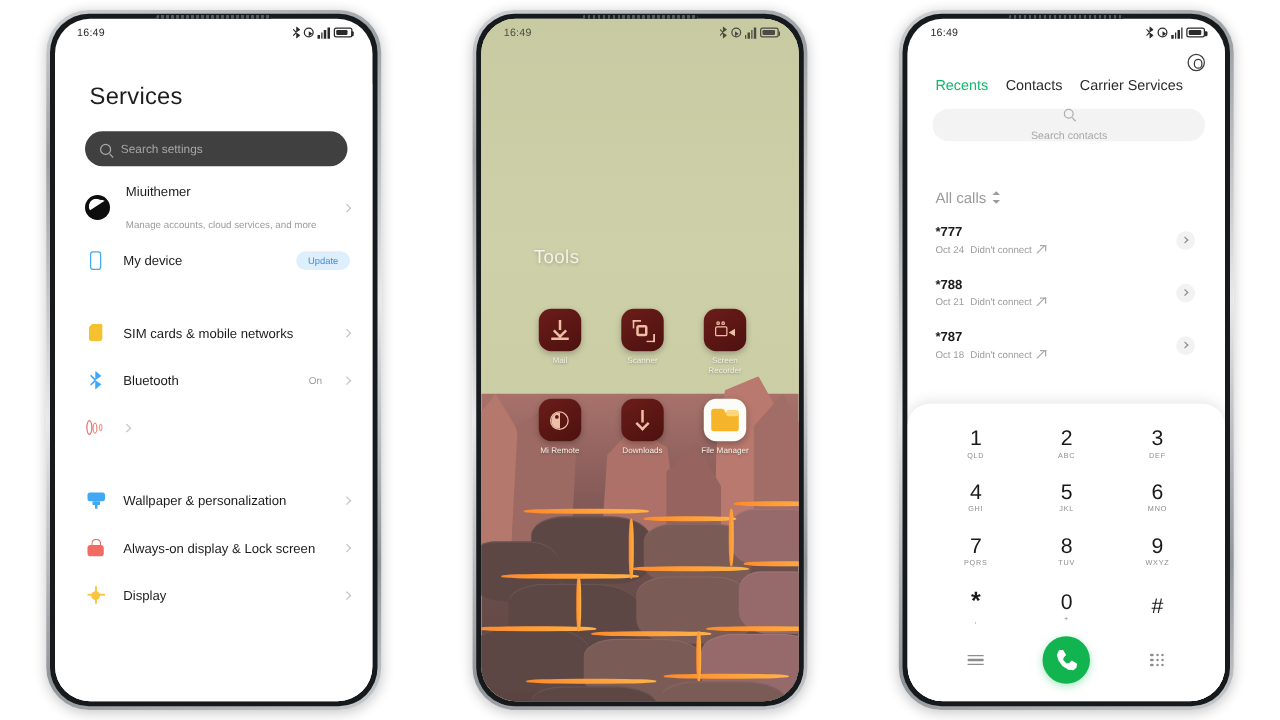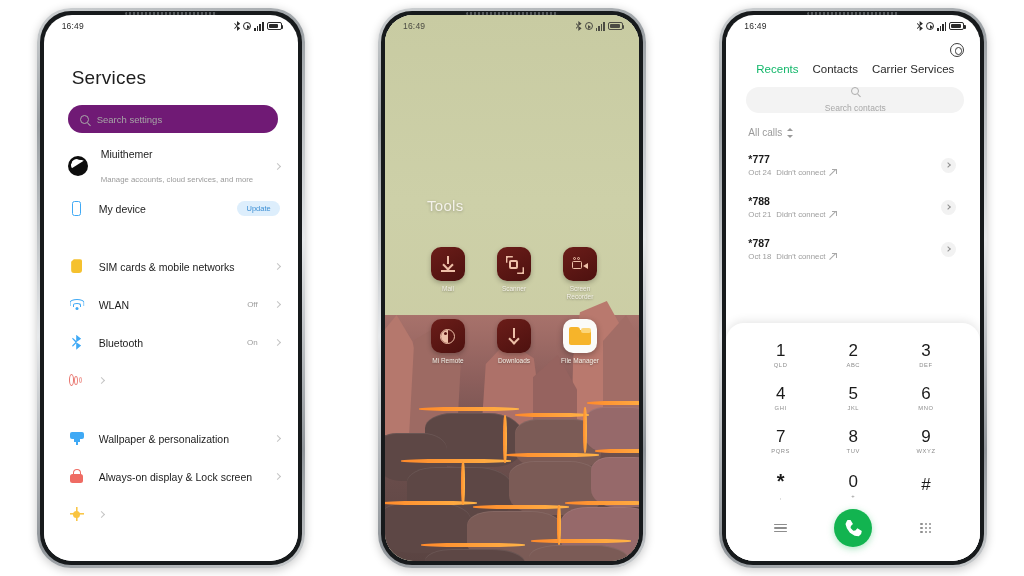--- a/index.html
+++ b/index.html
@@ -70,21 +70,21 @@
   .ico-sig i:nth-child(1){height:3px} .ico-sig i:nth-child(2){height:5px}
   .ico-sig i:nth-child(3){height:7px} .ico-sig i:nth-child(4){height:9px}
   .ico-batt { width: 15px; height: 8px; border: 1.1px solid currentColor; border-radius: 2px; position: relative; padding: 1px; }
   .ico-batt::after { content:""; position:absolute; right:-2.4px; top:2px; width:1.6px; height:3.5px; background: currentColor; border-radius:0 1px 1px 0; }
   .ico-batt i { display:block; height:100%; width:88%; background: currentColor; border-radius:1px; }
 
   
   .settings { padding: 0 0 0 0; height: calc(100% - 22px); background:#fff; }
   .settings h1 { font-size: 19px; font-weight: 400; color: #1d1d1d; margin: 30px 0 0 28px; letter-spacing: .2px; }
   .search-pill {
-    margin: 16px 20px 0 24px; height: 28px; border-radius: 15px; background: #701a75;
+    margin: 16px 20px 0 24px; height: 28px; border-radius: 15px; background: #404040;
     display: flex; align-items: center; gap: 8px; padding: 0 12px;
   }
   .search-pill .mag { width:9px;height:9px;border:1.3px solid #a9a9a9;border-radius:50%;position:relative;flex:0 0 auto }
   .search-pill .mag::after{content:"";position:absolute;right:-3.2px;bottom:-2.4px;width:4px;height:1.3px;background:#a9a9a9;transform:rotate(45deg)}
   .search-pill span { font-size: 9.5px; color: #a6a6a6; }
 
   .rows { margin-top: 10px; }
   .row {
     display: flex; align-items: center; min-height: 38px;
     padding: 5px 18px 5px 24px; gap: 13px;
@@ -187,27 +187,27 @@
   .g-folder i{position:absolute;left:0;top:0;width:11px;height:5px;background:#f6b42a;border-radius:2px 3px 0 0}
   .g-folder s{position:absolute;left:12px;top:1px;width:10px;height:5px;background:#fcd67a;border-radius:2px}
 
   
   .dialer { position:relative; height: calc(100% - 22px); background:#fff; }
   .gear-btn { position:absolute; right:16px; top:6px; width:14px; height:14px; }
   .gear-btn .ring { width:14px;height:14px;border:1.4px solid #3d3d3d;border-radius:50%;position:relative }
   .gear-btn .ring::after{content:"";position:absolute;left:3.2px;top:3.2px;width:5.6px;height:5.6px;border:1.4px solid #3d3d3d;border-radius:50%}
   .tabs { display:flex; gap:14px; padding: 26px 0 0 22px; align-items:baseline; }
   .tab { font-size: 11.5px; color:#2b2b2b; white-space:nowrap; }
-  .tab.active { color:#12b76a;margin-left:8px; }
+  .tab.active { color:#12b76a; }
   .dsearch { margin: 12px 16px 0 20px; height: 26px; border-radius:13px; background:#f3f3f3; display:flex; align-items:center; gap:8px; padding:0 12px;flex-direction:column; }
   .dsearch .mag { width:8px;height:8px;border:1.3px solid #adadad;border-radius:50%;position:relative;flex:0 0 auto }
   .dsearch .mag::after{content:"";position:absolute;right:-3px;bottom:-2.2px;width:4px;height:1.3px;background:#adadad;transform:rotate(45deg)}
   .dsearch span { font-size:8.5px; color:#a8a8a8; }
   .allcalls { display:flex; align-items:center; gap:5px; padding:14px 0 0 22px; }
-  .allcalls span { font-size:10px; color:#9a9a9a; }
+  .allcalls span { font-size:12px; color:#9a9a9a;margin-top:24px; }
   .updown { width:6px; height:10px; position:relative; color:#b0b0b0; }
   .updown::before{content:"";position:absolute;left:0;top:0;width:0;height:0;border-left:3px solid transparent;border-right:3px solid transparent;border-bottom:3.4px solid currentColor}
   .updown::after{content:"";position:absolute;left:0;bottom:0;width:0;height:0;border-left:3px solid transparent;border-right:3px solid transparent;border-top:3.4px solid currentColor}
   .calls { padding: 6px 8px 0 0; }
   .call { display:flex; align-items:center; padding: 9px 16px 9px 22px; gap:8px; }
   .call .ctext { flex:1 1 auto; min-width:0 }
   .call .cnum { font-size:10.5px; font-weight:bold; color:#1b1b1b }
   .call .cmeta { font-size:7.8px; color:#9c9c9c; margin-top:3px; display:flex; align-items:center; gap:5px }
   .arrow-out { width:7px;height:7px;position:relative;color:#a8a8a8;flex:0 0 auto }
   .arrow-out::before{content:"";position:absolute;left:0;bottom:0;width:9px;height:1.2px;background:currentColor;transform:rotate(-45deg);transform-origin:left bottom}
@@ -295,32 +295,20 @@
             <div class="gap"></div>
 
             <div class="row">
               <span class="micon">
                   <span class="i-sim"></span>
                 </span>
               <span class="rtext"><span class="rtitle">SIM cards &amp; mobile networks</span></span>
               <span class="chev"></span>
             </div>
 
-            <div class="row">
-              <span class="micon">
-                  <span class="i-wlan">
-                    <b></b>
-                    <i></i>
-                    <s></s>
-                  </span>
-                </span>
-              <span class="rtext"><span class="rtitle">WLAN</span></span>
-              <span class="rval">Off</span>
-              <span class="chev"></span>
-            </div>
 
             <div class="row">
               <span class="micon">
                   <span class="i-bt"></span>
                 </span>
               <span class="rtext"><span class="rtitle">Bluetooth</span></span>
               <span class="rval">On</span>
               <span class="chev"></span>
             </div>
 
@@ -360,20 +348,21 @@
               <span class="chev"></span>
             </div>
 
             <div class="row">
               <span class="micon">
                   <span class="i-sun">
                     <i></i>
                     <b></b>
                   </span>
                 </span>
+              <span class="rtext"><span class="rtitle">Display</span></span>
               <span class="chev"></span>
             </div>
 
           </div>
         </div>
       </div>
     </div>
   </div>
 
   <div class="phone">

